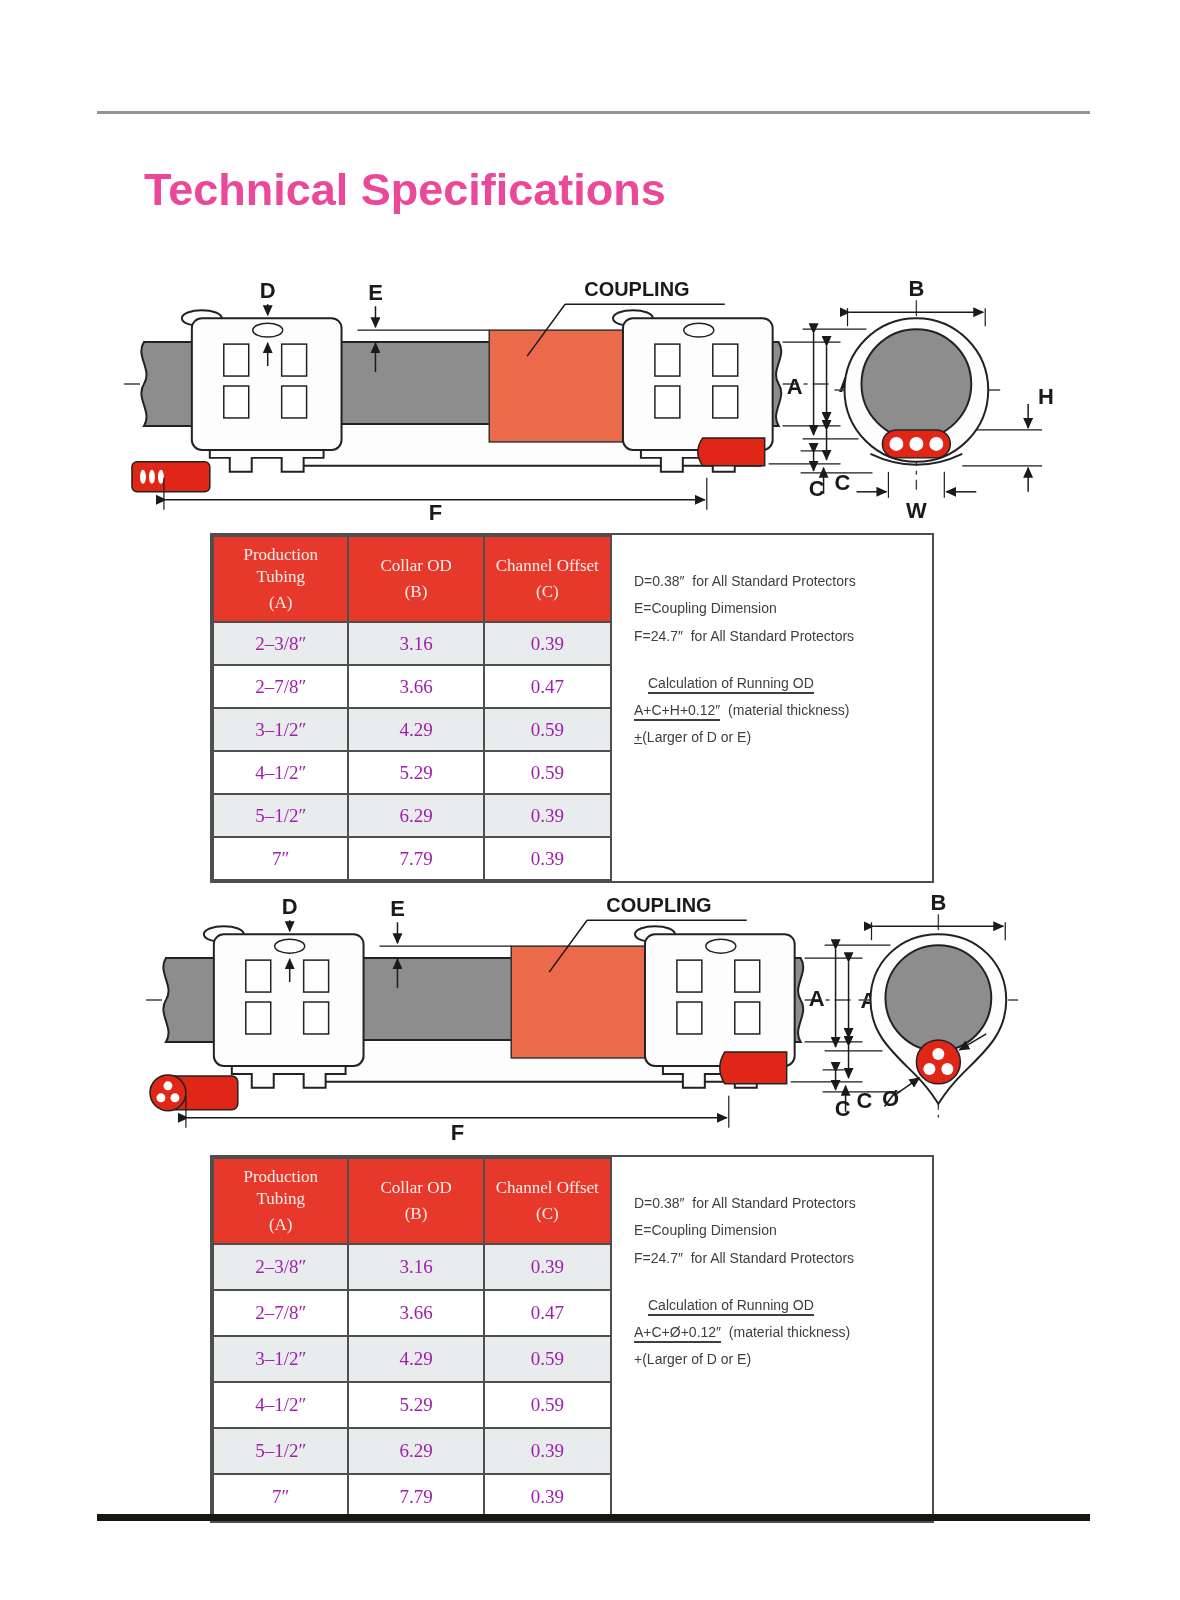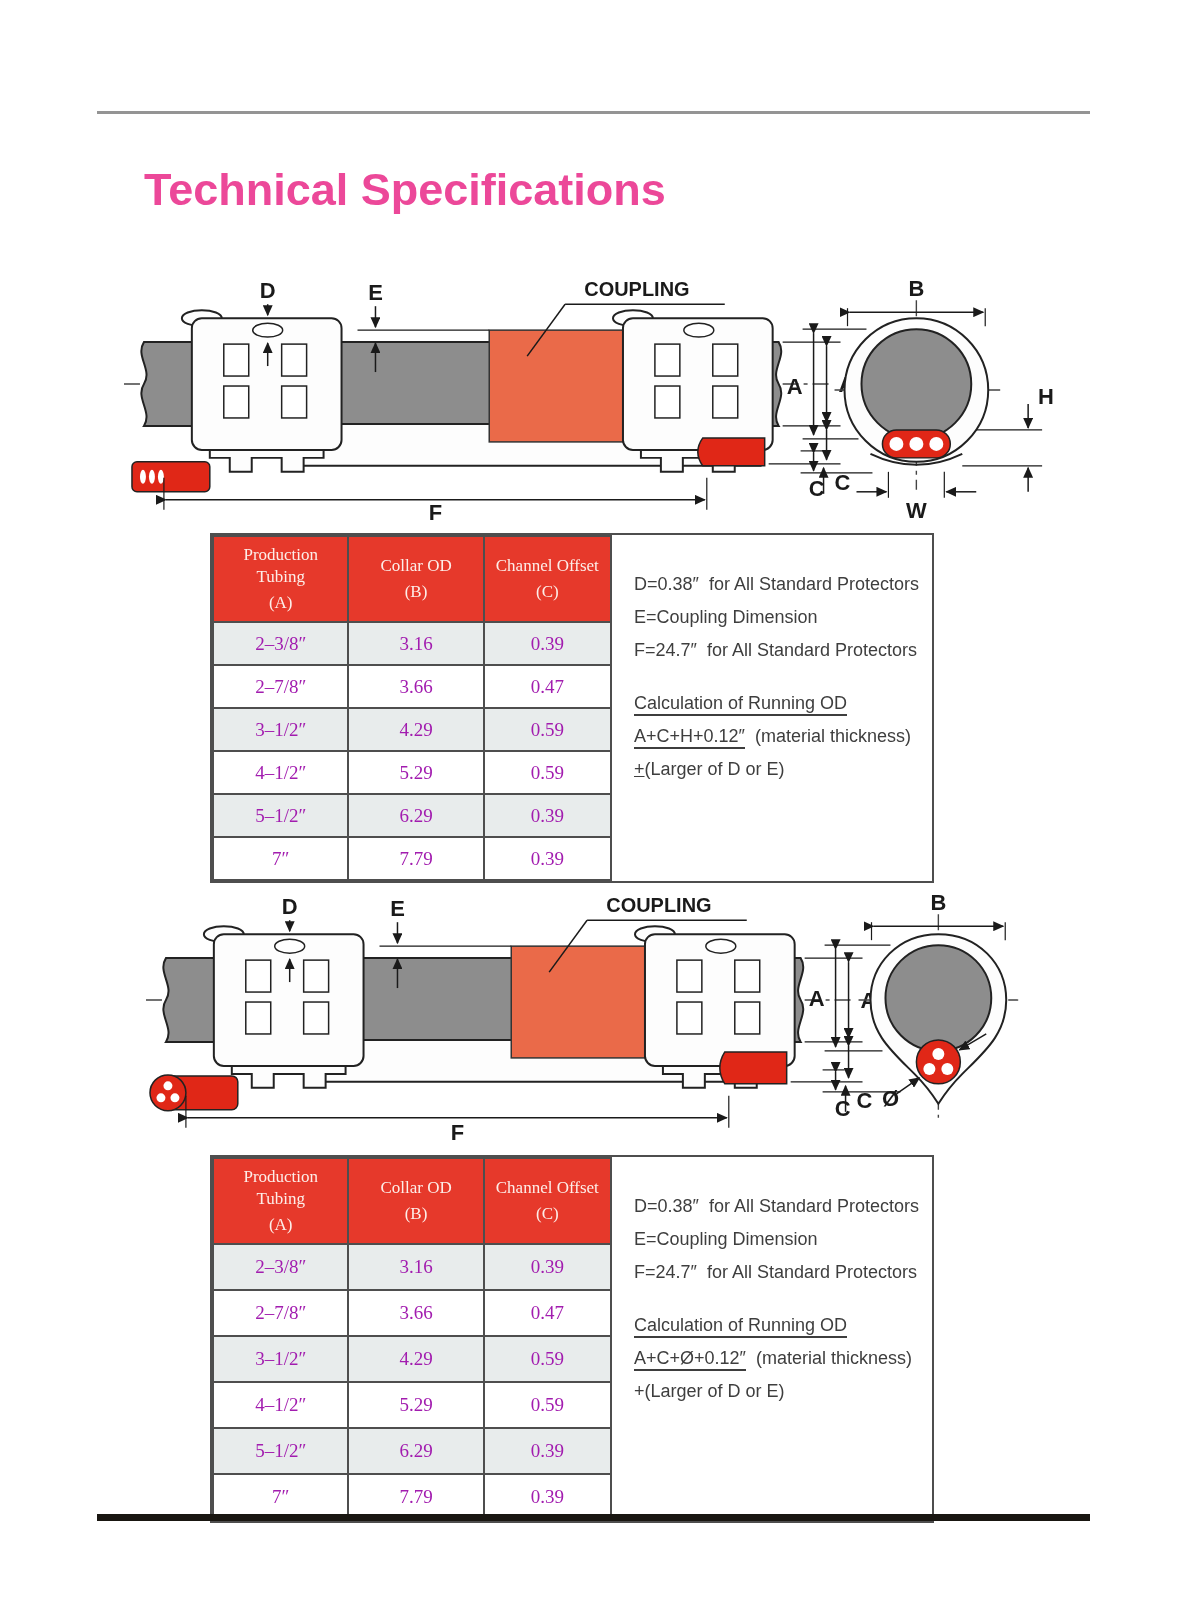--- a/index.html
+++ b/index.html
@@ -21,23 +21,23 @@
   table.spec{border-collapse:collapse;width:400px;flex:0 0 400px;font-family:Liberation Serif, serif;}
   table.spec th, table.spec td{border:2px solid #4e4e4e;text-align:center;vertical-align:middle;}
   table.spec th{background:#e6392b;color:#fdeee9;font-weight:normal;font-size:17px;
                 line-height:1.3;padding:7px 4px;height:62px;}
   .h-sub{margin-top:4px;}
   table.spec td{font-size:19px;color:#a21caf;height:39px;background:#ffffff;}
   .b2 table.spec td{height:42px;}
   table.spec tr:nth-child(even) td{background:#e8ecec;}
   table.spec col.c1{width:136px;} table.spec col.c2{width:136px;} table.spec col.c3{width:128px;}
 
-  .notes{flex:1 1 auto;padding:36px 8px 0 22px;color:#3e3e3e;font-size:18px;}
+  .notes{flex:1 1 auto;padding:36px 8px 0 22px;color:#3e3e3e;font-size:14px;}
   .notes p{margin:0 0 7px 0;white-space:pre-wrap;line-height:1.45;}
-  .notes .gap{margin-top:27px;}
+  .notes .gap{margin-top:27px;margin-left:14px;}
   .u{border-bottom:2px solid #3e3e3e;padding-bottom:1px;}
   .pm-u{text-decoration:underline;}
 
   
   svg text{font-family:"Liberation Sans", sans-serif;}
   .dimlbl{font-size:22px;font-weight:bold;fill:#1a1a1a;}
   .couplbl{font-size:20px;font-weight:bold;fill:#1a1a1a;}
   .cl{stroke:#444;stroke-width:1.4;stroke-dasharray:16 5 4 5;fill:none;}
   .pipe{fill:#8d8d8d;stroke:#222;stroke-width:2;}
   .whitepart{fill:#fdfdfd;stroke:#222;stroke-width:2;}

